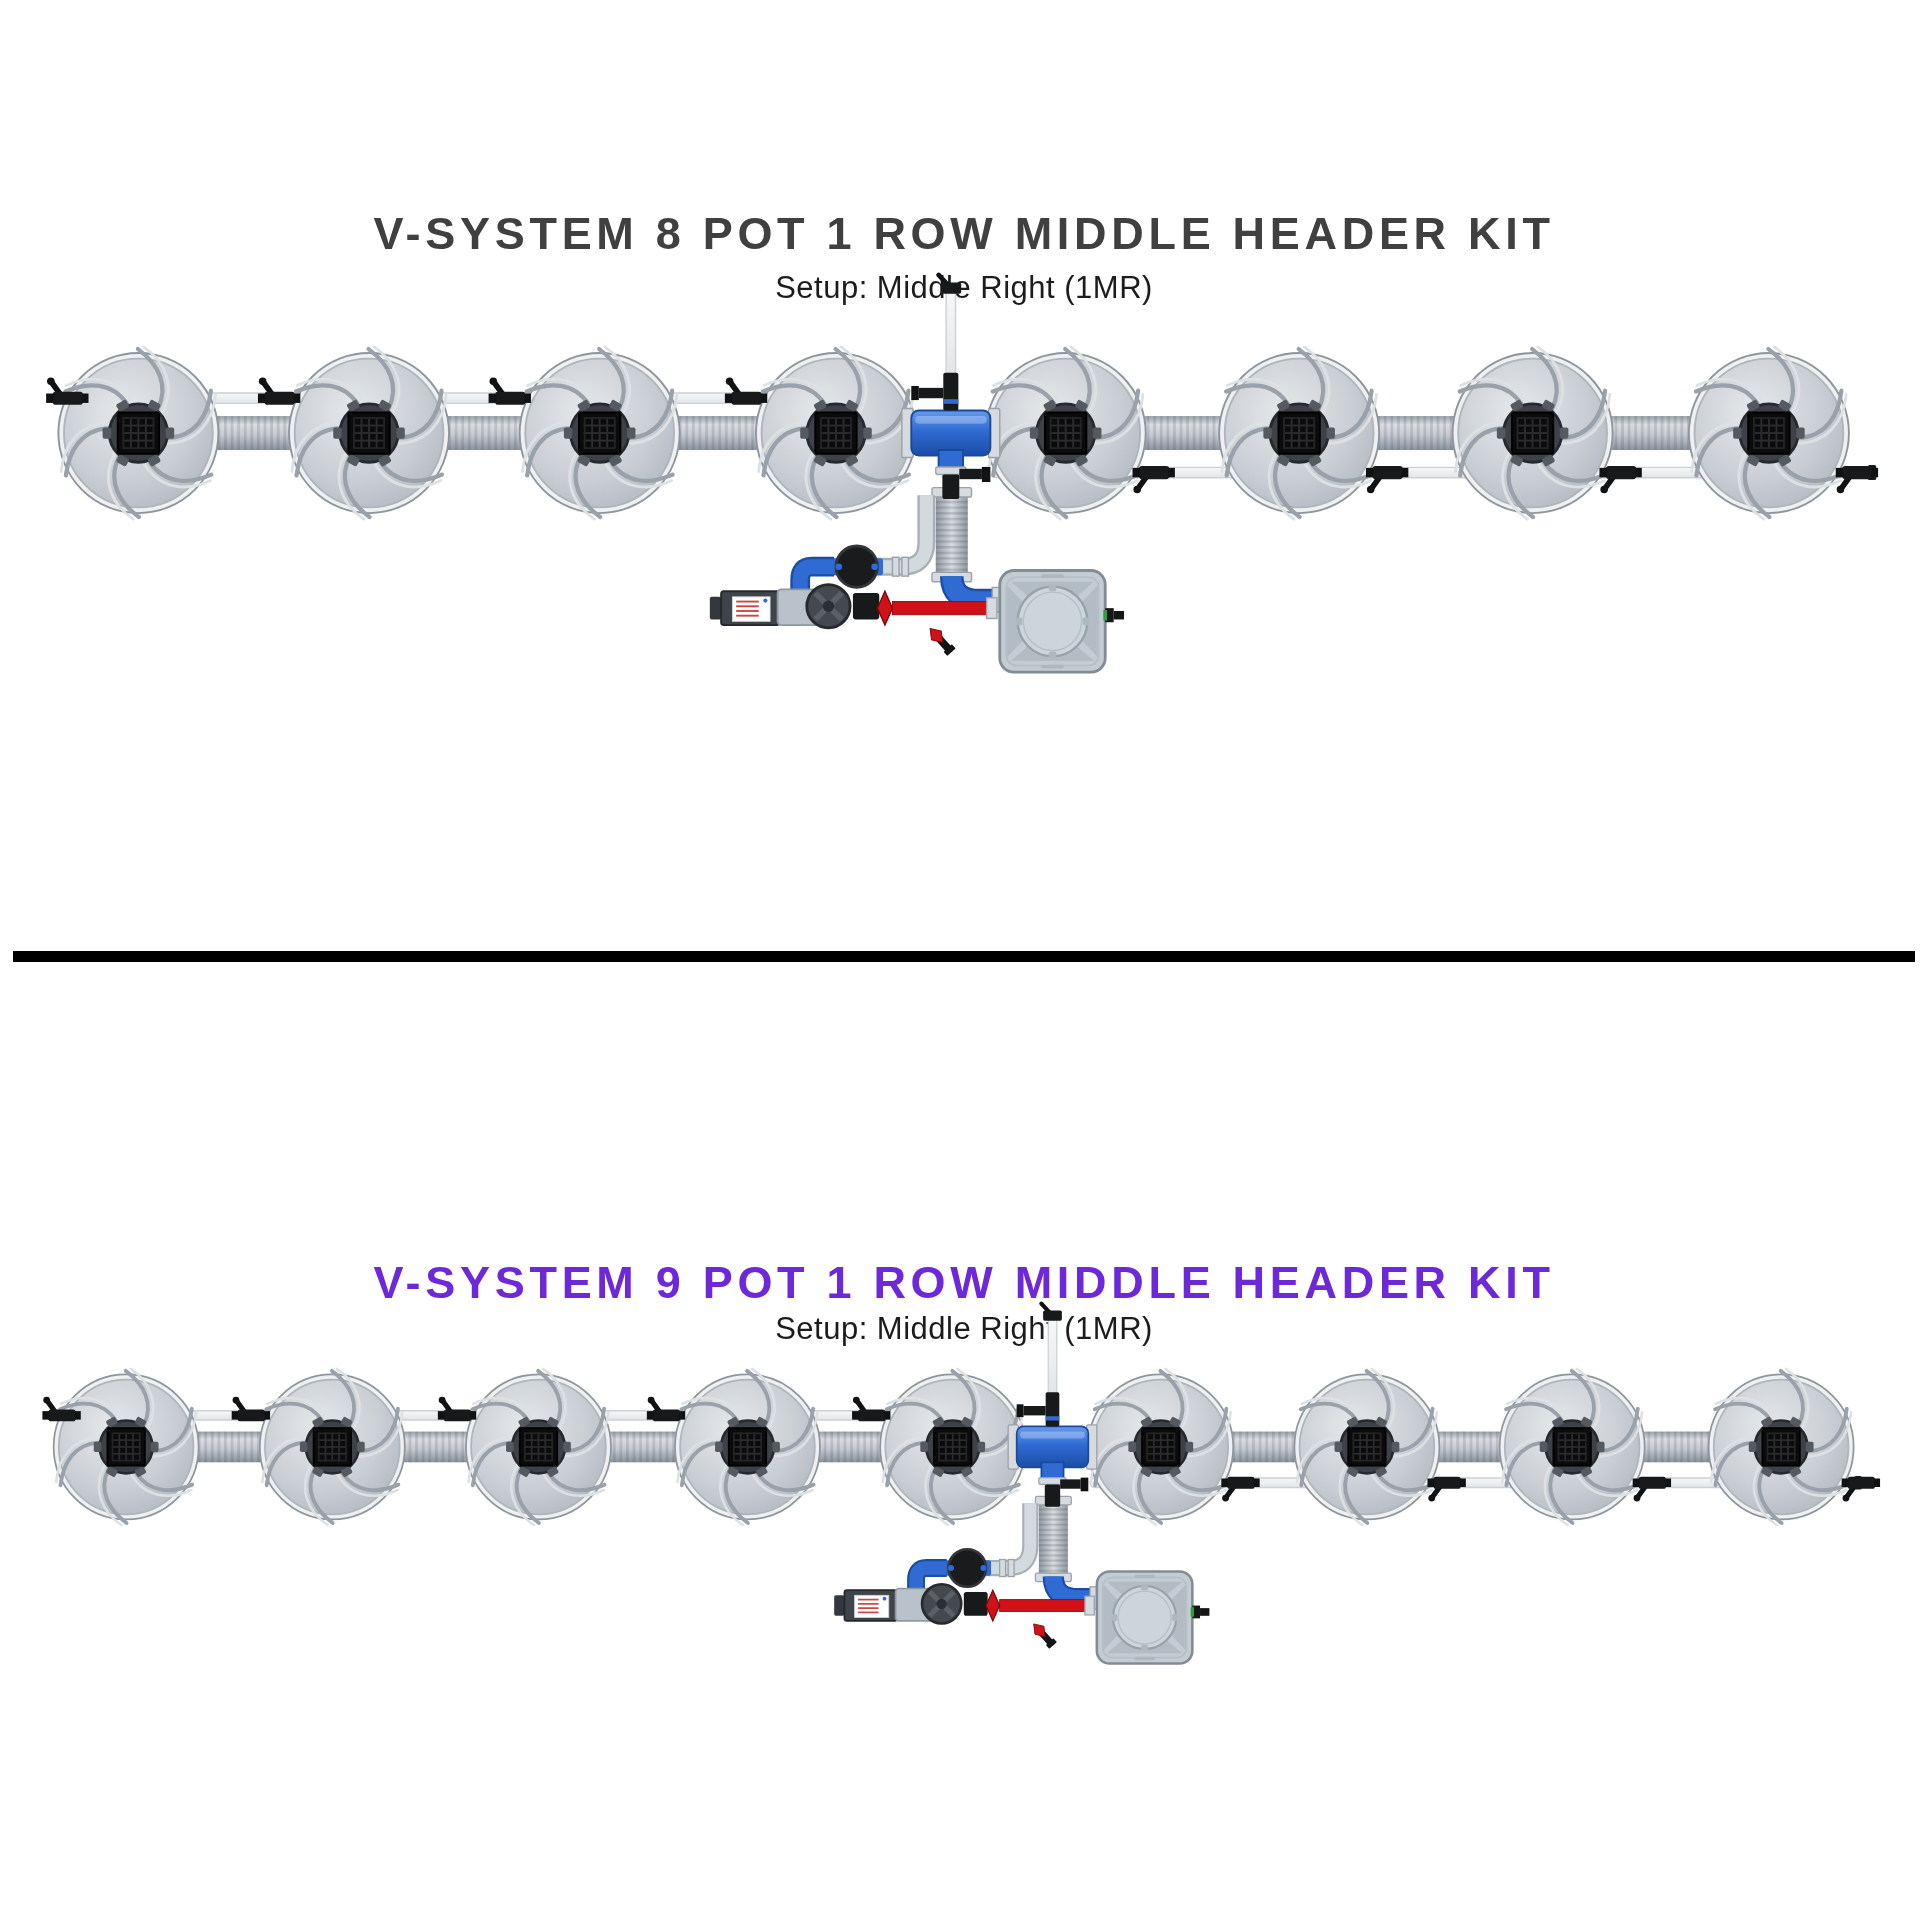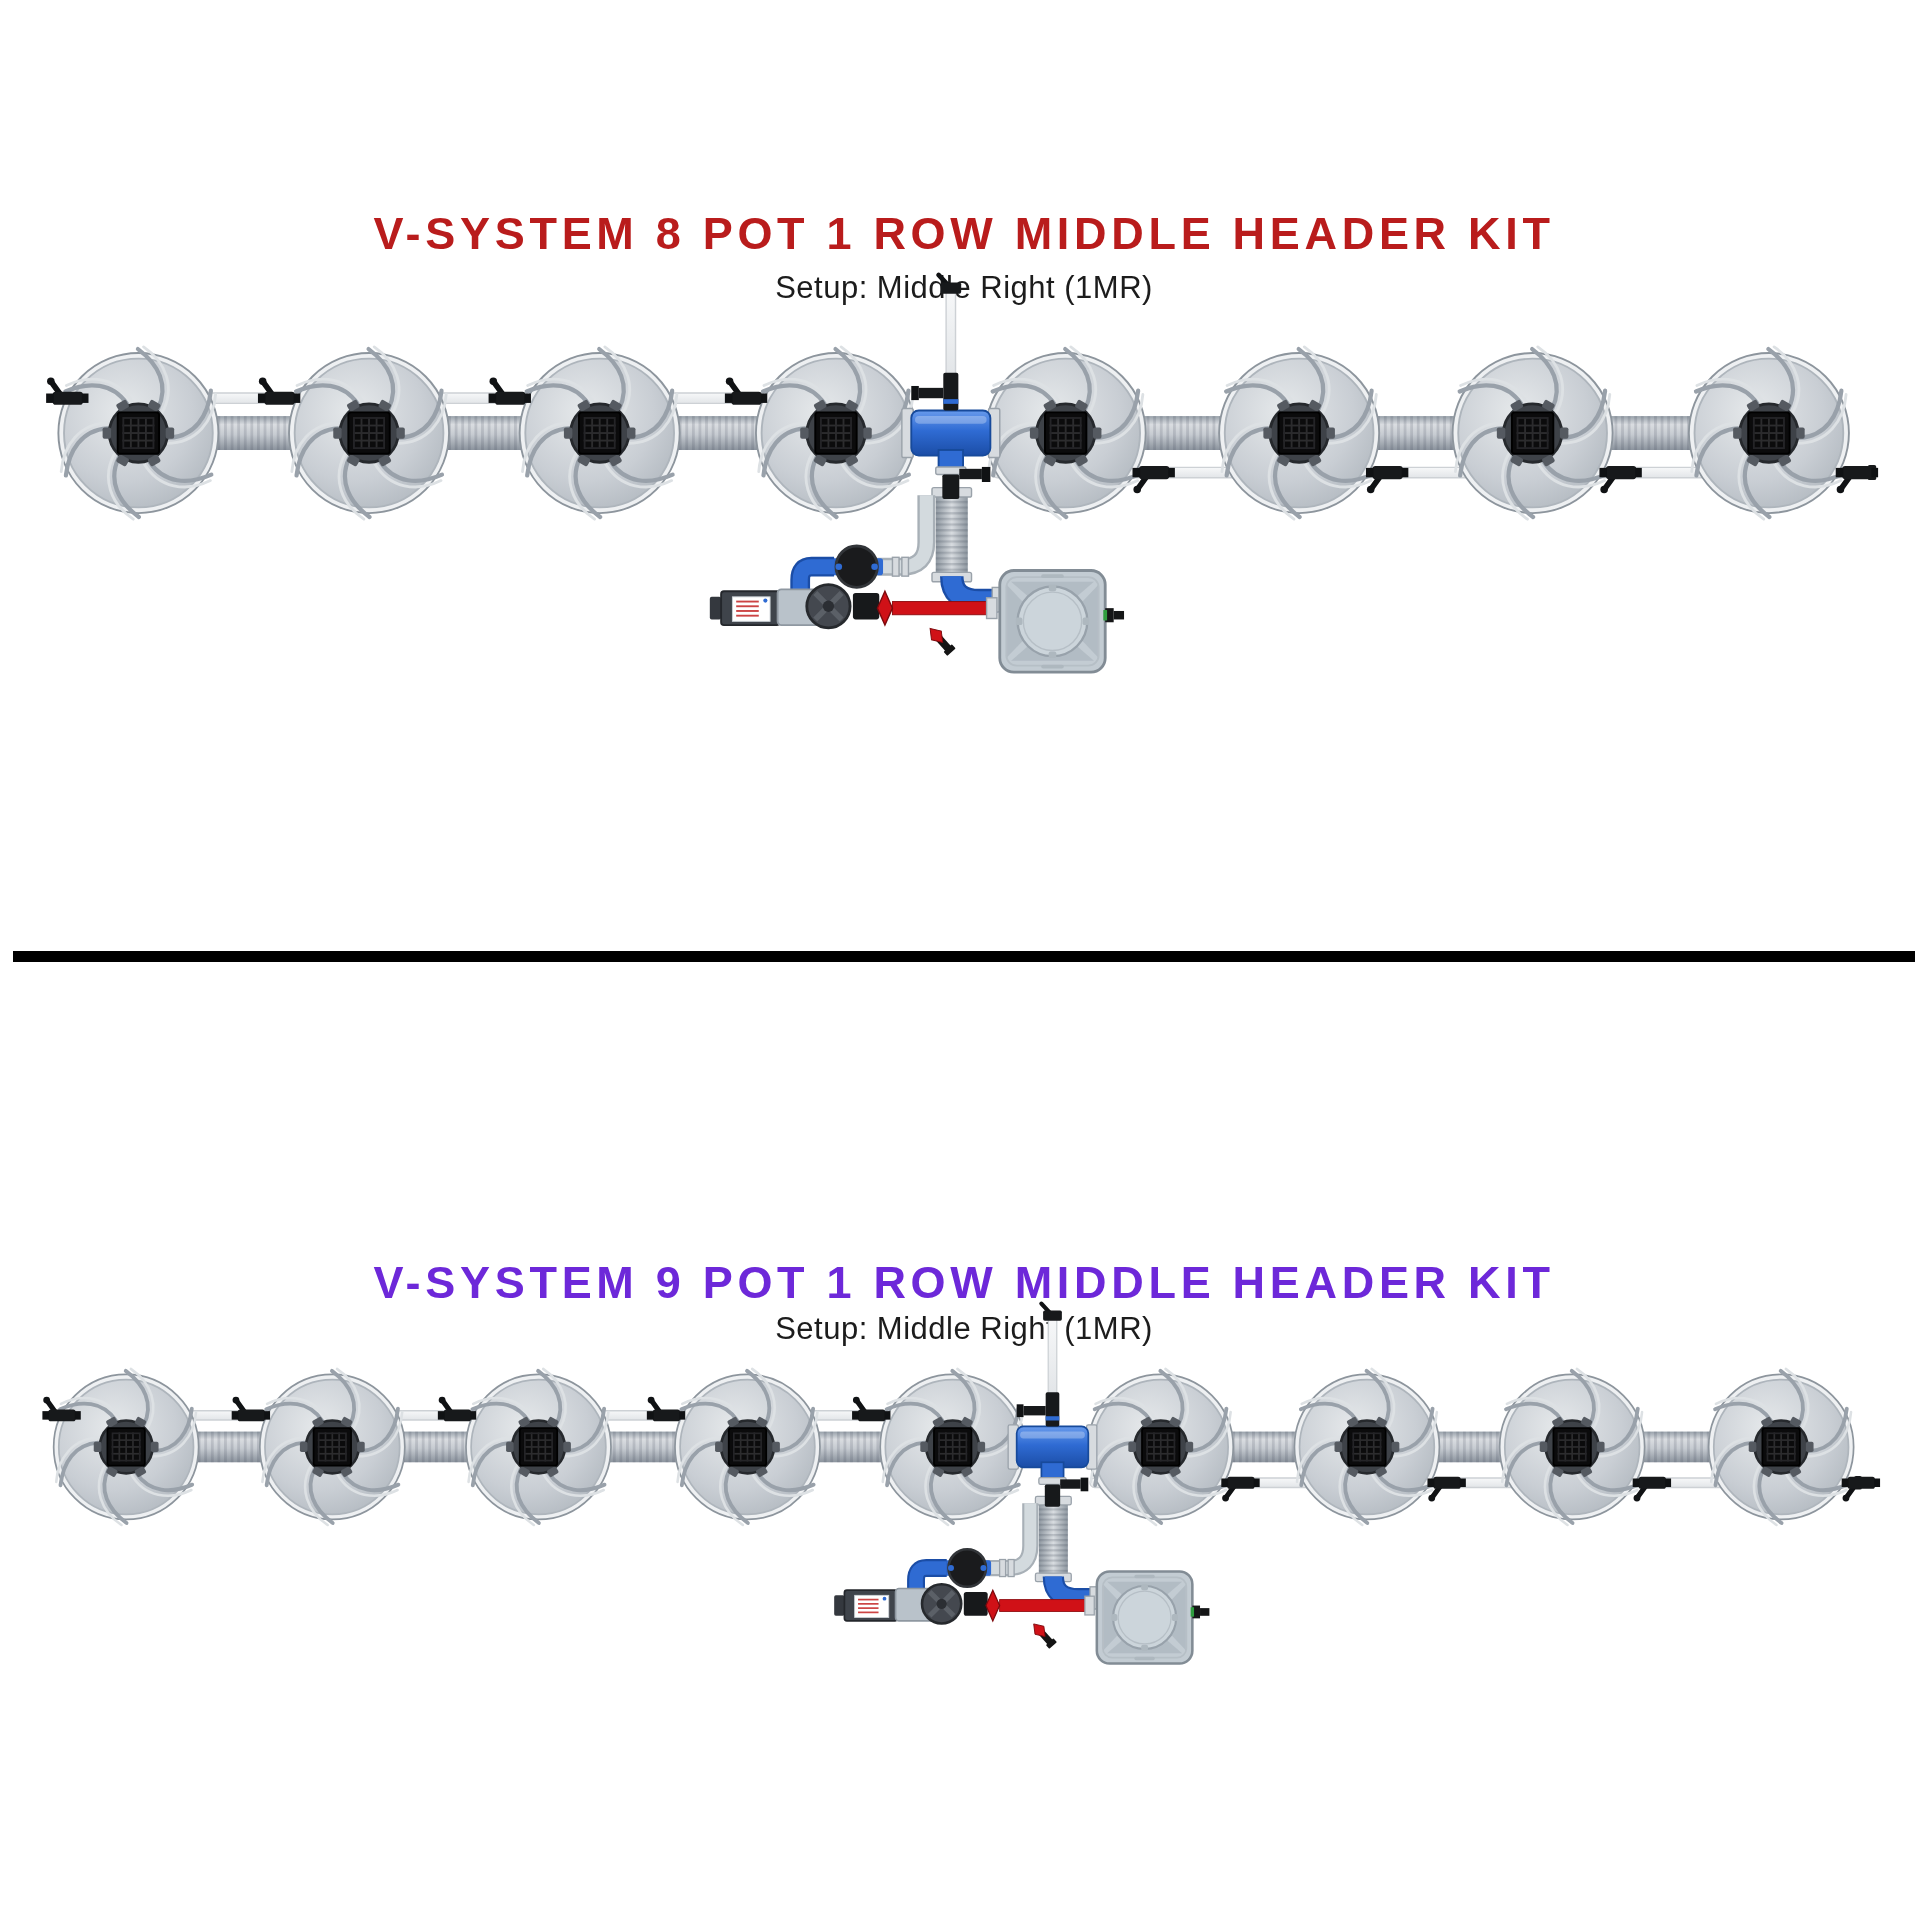--- a/index.html
+++ b/index.html
@@ -16,21 +16,21 @@
   #subtitle-1{top:1282px;}
   svg.diagram{position:absolute;top:0;left:0;width:1928px;height:1928px;}
   .divider{position:absolute;left:13px;right:13px;top:951px;height:11.3px;}
 </style>
 </head>
 <body>
 
 <main>
 
   <section class="section">
-    <h1 id="title-0" class="kit-title" style="color: #b91c1c;">V-SYSTEM 8 POT 1 ROW MIDDLE HEADER KIT</h1>
+    <h1 id="title-0" class="kit-title" style="color: #404040;">V-SYSTEM 8 POT 1 ROW MIDDLE HEADER KIT</h1>
     <p id="subtitle-0" class="kit-subtitle">Setup: Middle Right (1MR)</p>
     <svg id="svg-0" class="diagram" viewBox="0 0 2048 2048">
         <defs>
           <linearGradient id="svg-0-main" x1="0" y1="0" x2="0" y2="1">
             <stop offset="0" stop-color="#97a0a9"></stop>
             <stop offset="0.25" stop-color="#dadde1"></stop>
             <stop offset="0.55" stop-color="#c6cbd1"></stop>
             <stop offset="1" stop-color="#8b939d"></stop>
           </linearGradient>
           <linearGradient id="svg-0-hose" x1="0" y1="0" x2="1" y2="0">

